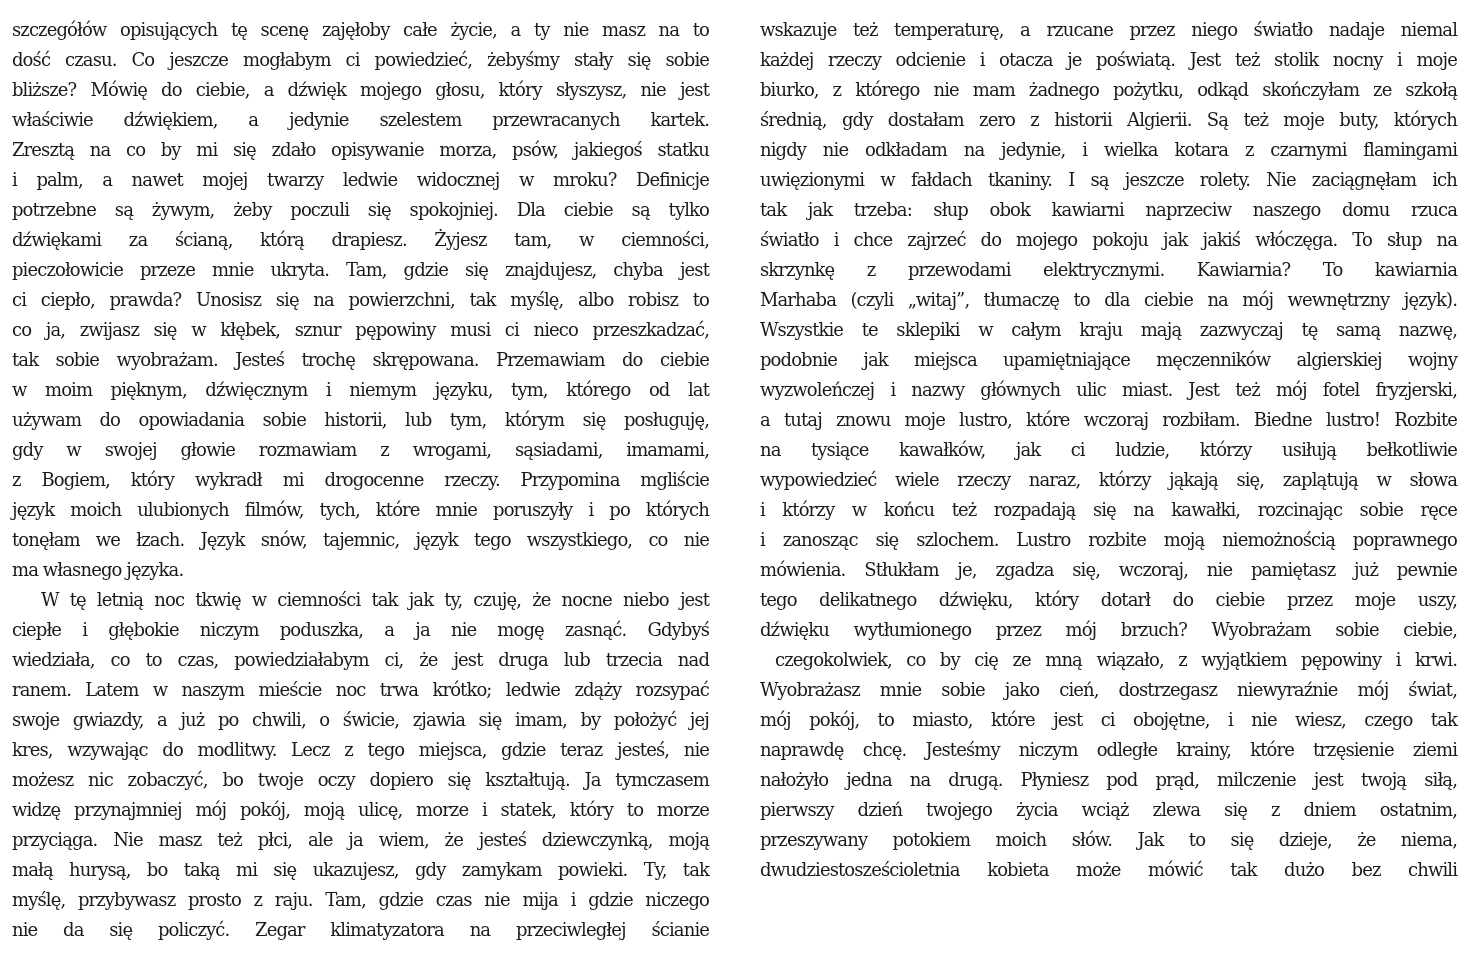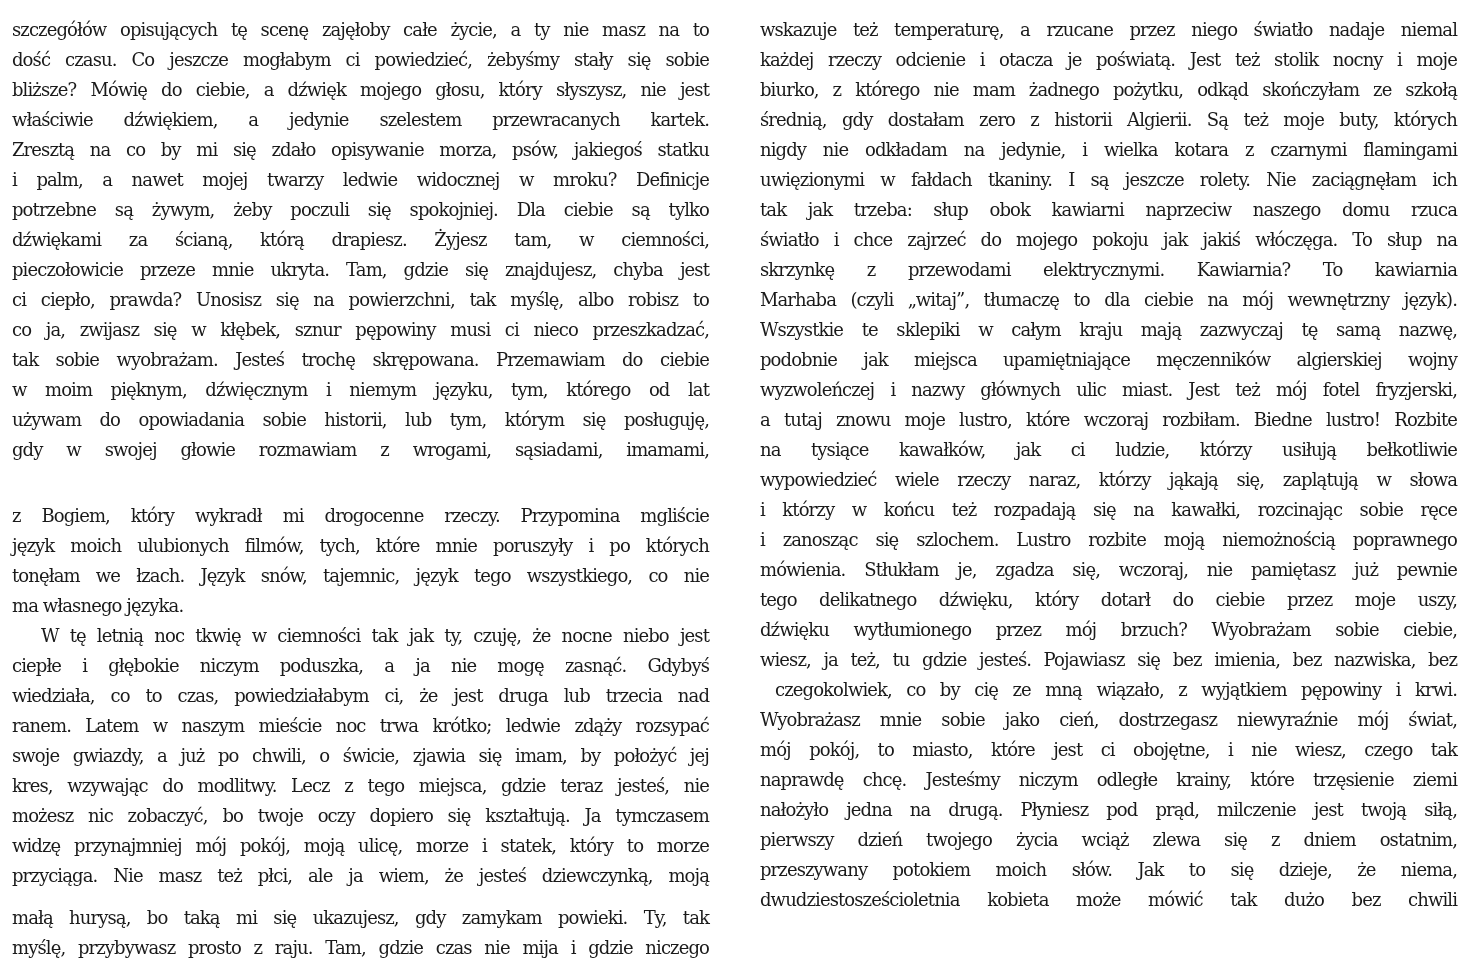--- a/index.html
+++ b/index.html
@@ -54,36 +54,36 @@
       <span class="line" style="display: block;">i palm, a nawet mojej twarzy ledwie widocznej w mroku? Definicje</span>
       <span class="line" style="display: block;">potrzebne są żywym, żeby poczuli się spokojniej. Dla ciebie są tylko</span>
       <span class="line" style="display: block;">dźwiękami za ścianą, którą drapiesz. Żyjesz tam, w ciemności,</span>
       <span class="line" style="display: block;">pieczołowicie przeze mnie ukryta. Tam, gdzie się znajdujesz, chyba jest</span>
       <span class="line" style="display: block;">ci ciepło, prawda? Unosisz się na powierzchni, tak myślę, albo robisz to</span>
       <span class="line" style="display: block;">co ja, zwijasz się w kłębek, sznur pępowiny musi ci nieco przeszkadzać,</span>
       <span class="line" style="display: block;">tak sobie wyobrażam. Jesteś trochę skrępowana. Przemawiam do ciebie</span>
       <span class="line" style="display: block;">w moim pięknym, dźwięcznym i niemym języku, tym, którego od lat</span>
       <span class="line" style="display: block;">używam do opowiadania sobie historii, lub tym, którym się posługuję,</span>
       <span class="line" style="display: block;">gdy w swojej głowie rozmawiam z wrogami, sąsiadami, imamami,</span>
-      <span class="line" style="display: block; margin-top: 36px;">z Bogiem, który wykradł mi drogocenne rzeczy. Przypomina mgliście</span>
+      <span class="line" style="display: block;">z Bogiem, który wykradł mi drogocenne rzeczy. Przypomina mgliście</span>
       <span class="line" style="display: block;">język moich ulubionych filmów, tych, które mnie poruszyły i po których</span>
       <span class="line" style="display: block;">tonęłam we łzach. Język snów, tajemnic, język tego wszystkiego, co nie</span>
       <span class="line last" style="display: block;">ma własnego języka.</span>
     </div>
     <div>
       <span class="line indent" style="display: block;">W tę letnią noc tkwię w ciemności tak jak ty, czuję, że nocne niebo jest</span>
       <span class="line" style="display: block;">ciepłe i głębokie niczym poduszka, a ja nie mogę zasnąć. Gdybyś</span>
       <span class="line" style="display: block;">wiedziała, co to czas, powiedziałabym ci, że jest druga lub trzecia nad</span>
       <span class="line" style="display: block;">ranem. Latem w naszym mieście noc trwa krótko; ledwie zdąży rozsypać</span>
       <span class="line" style="display: block;">swoje gwiazdy, a już po chwili, o świcie, zjawia się imam, by położyć jej</span>
       <span class="line" style="display: block;">kres, wzywając do modlitwy. Lecz z tego miejsca, gdzie teraz jesteś, nie</span>
       <span class="line" style="display: block;">możesz nic zobaczyć, bo twoje oczy dopiero się kształtują. Ja tymczasem</span>
       <span class="line" style="display: block;">widzę przynajmniej mój pokój, moją ulicę, morze i statek, który to morze</span>
       <span class="line" style="display: block;">przyciąga. Nie masz też płci, ale ja wiem, że jesteś dziewczynką, moją</span>
-      <span class="line" style="display: block; margin-top: 12px;">małą hurysą, bo taką mi się ukazujesz, gdy zamykam powieki. Ty, tak</span>
+      <span class="line" style="display: block;">małą hurysą, bo taką mi się ukazujesz, gdy zamykam powieki. Ty, tak</span>
       <span class="line" style="display: block;">myślę, przybywasz prosto z raju. Tam, gdzie czas nie mija i gdzie niczego</span>
       <span class="line" style="display: block;">nie da się policzyć. Zegar klimatyzatora na przeciwległej ścianie</span>
     </div>
   </div>
 <div class="page" id="col-right">
     <div>
       <span class="line" style="display: block;">wskazuje też temperaturę, a rzucane przez niego światło nadaje niemal</span>
       <span class="line" style="display: block;">każdej rzeczy odcienie i otacza je poświatą. Jest też stolik nocny i moje</span>
       <span class="line" style="display: block;">biurko, z którego nie mam żadnego pożytku, odkąd skończyłam ze szkołą</span>
       <span class="line" style="display: block;">średnią, gdy dostałam zero z historii Algierii. Są też moje buty, których</span>
@@ -97,21 +97,20 @@
       <span class="line" style="display: block;">podobnie jak miejsca upamiętniające męczenników algierskiej wojny</span>
       <span class="line" style="display: block;">wyzwoleńczej i nazwy głównych ulic miast. Jest też mój fotel fryzjerski,</span>
       <span class="line" style="display: block;">a tutaj znowu moje lustro, które wczoraj rozbiłam. Biedne lustro! Rozbite</span>
       <span class="line" style="display: block;">na tysiące kawałków, jak ci ludzie, którzy usiłują bełkotliwie</span>
       <span class="line" style="display: block;">wypowiedzieć wiele rzeczy naraz, którzy jąkają się, zaplątują w słowa</span>
       <span class="line" style="display: block;">i którzy w końcu też rozpadają się na kawałki, rozcinając sobie ręce</span>
       <span class="line" style="display: block;">i zanosząc się szlochem. Lustro rozbite moją niemożnością poprawnego</span>
       <span class="line" style="display: block;">mówienia. Stłukłam je, zgadza się, wczoraj, nie pamiętasz już pewnie</span>
       <span class="line" style="display: block;">tego delikatnego dźwięku, który dotarł do ciebie przez moje uszy,</span>
       <span class="line" style="display: block;">dźwięku wytłumionego przez mój brzuch? Wyobrażam sobie ciebie,</span>
-      <span class="line" style="display: block;">wiesz, ja też, tu gdzie jesteś. Pojawiasz się bez imienia, bez nazwiska, bez</span>
       <span class="line" style="display: block; margin-left: 15px;">czegokolwiek, co by cię ze mną wiązało, z wyjątkiem pępowiny i krwi.</span>
       <span class="line" style="display: block;">Wyobrażasz mnie sobie jako cień, dostrzegasz niewyraźnie mój świat,</span>
       <span class="line" style="display: block;">mój pokój, to miasto, które jest ci obojętne, i nie wiesz, czego tak</span>
       <span class="line" style="display: block;">naprawdę chcę. Jesteśmy niczym odległe krainy, które trzęsienie ziemi</span>
       <span class="line" style="display: block;">nałożyło jedna na drugą. Płyniesz pod prąd, milczenie jest twoją siłą,</span>
       <span class="line" style="display: block;">pierwszy dzień twojego życia wciąż zlewa się z dniem ostatnim,</span>
       <span class="line" style="display: block;">przeszywany potokiem moich słów. Jak to się dzieje, że niema,</span>
       <span class="line" style="display: block;">dwudziestosześcioletnia kobieta może mówić tak dużo bez chwili</span>
     </div>
   </div>

